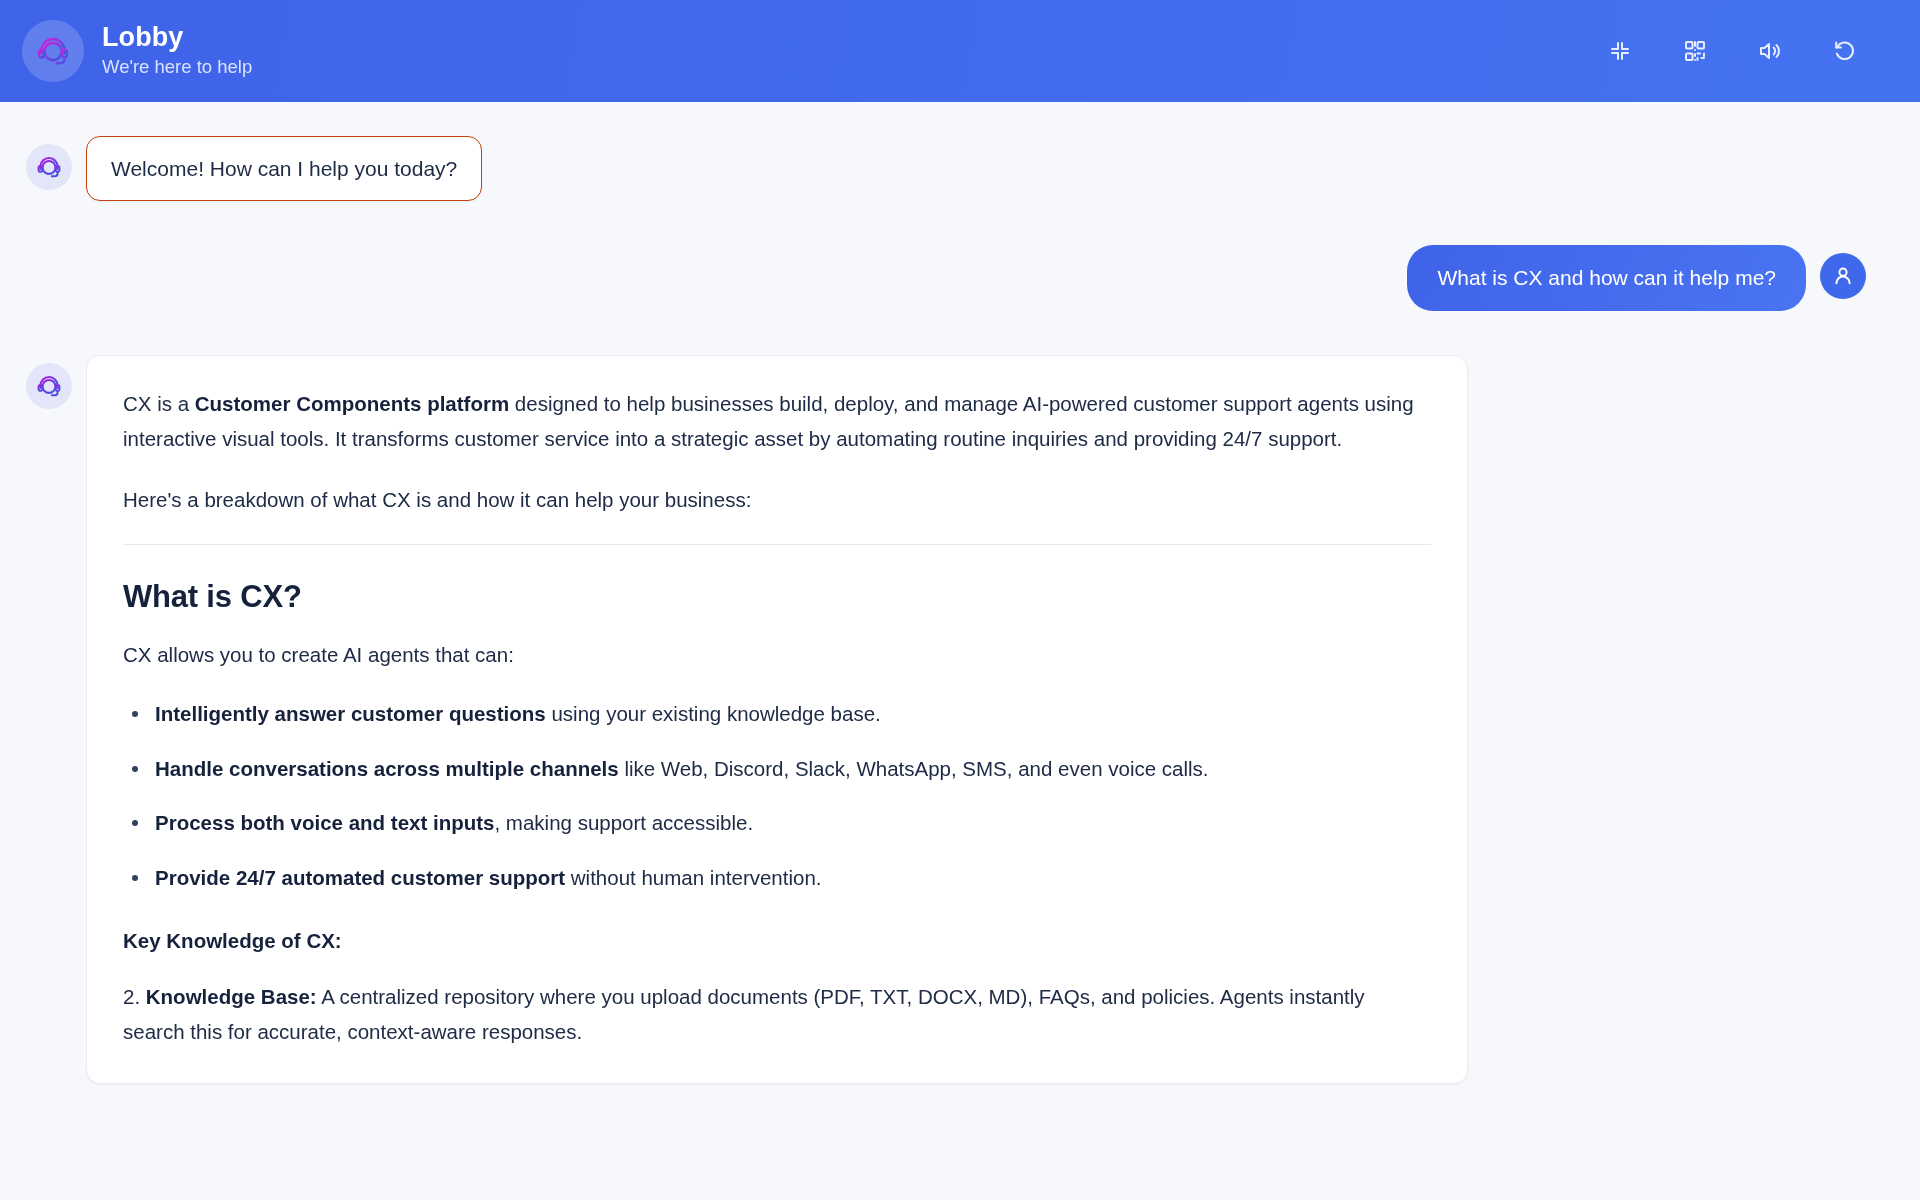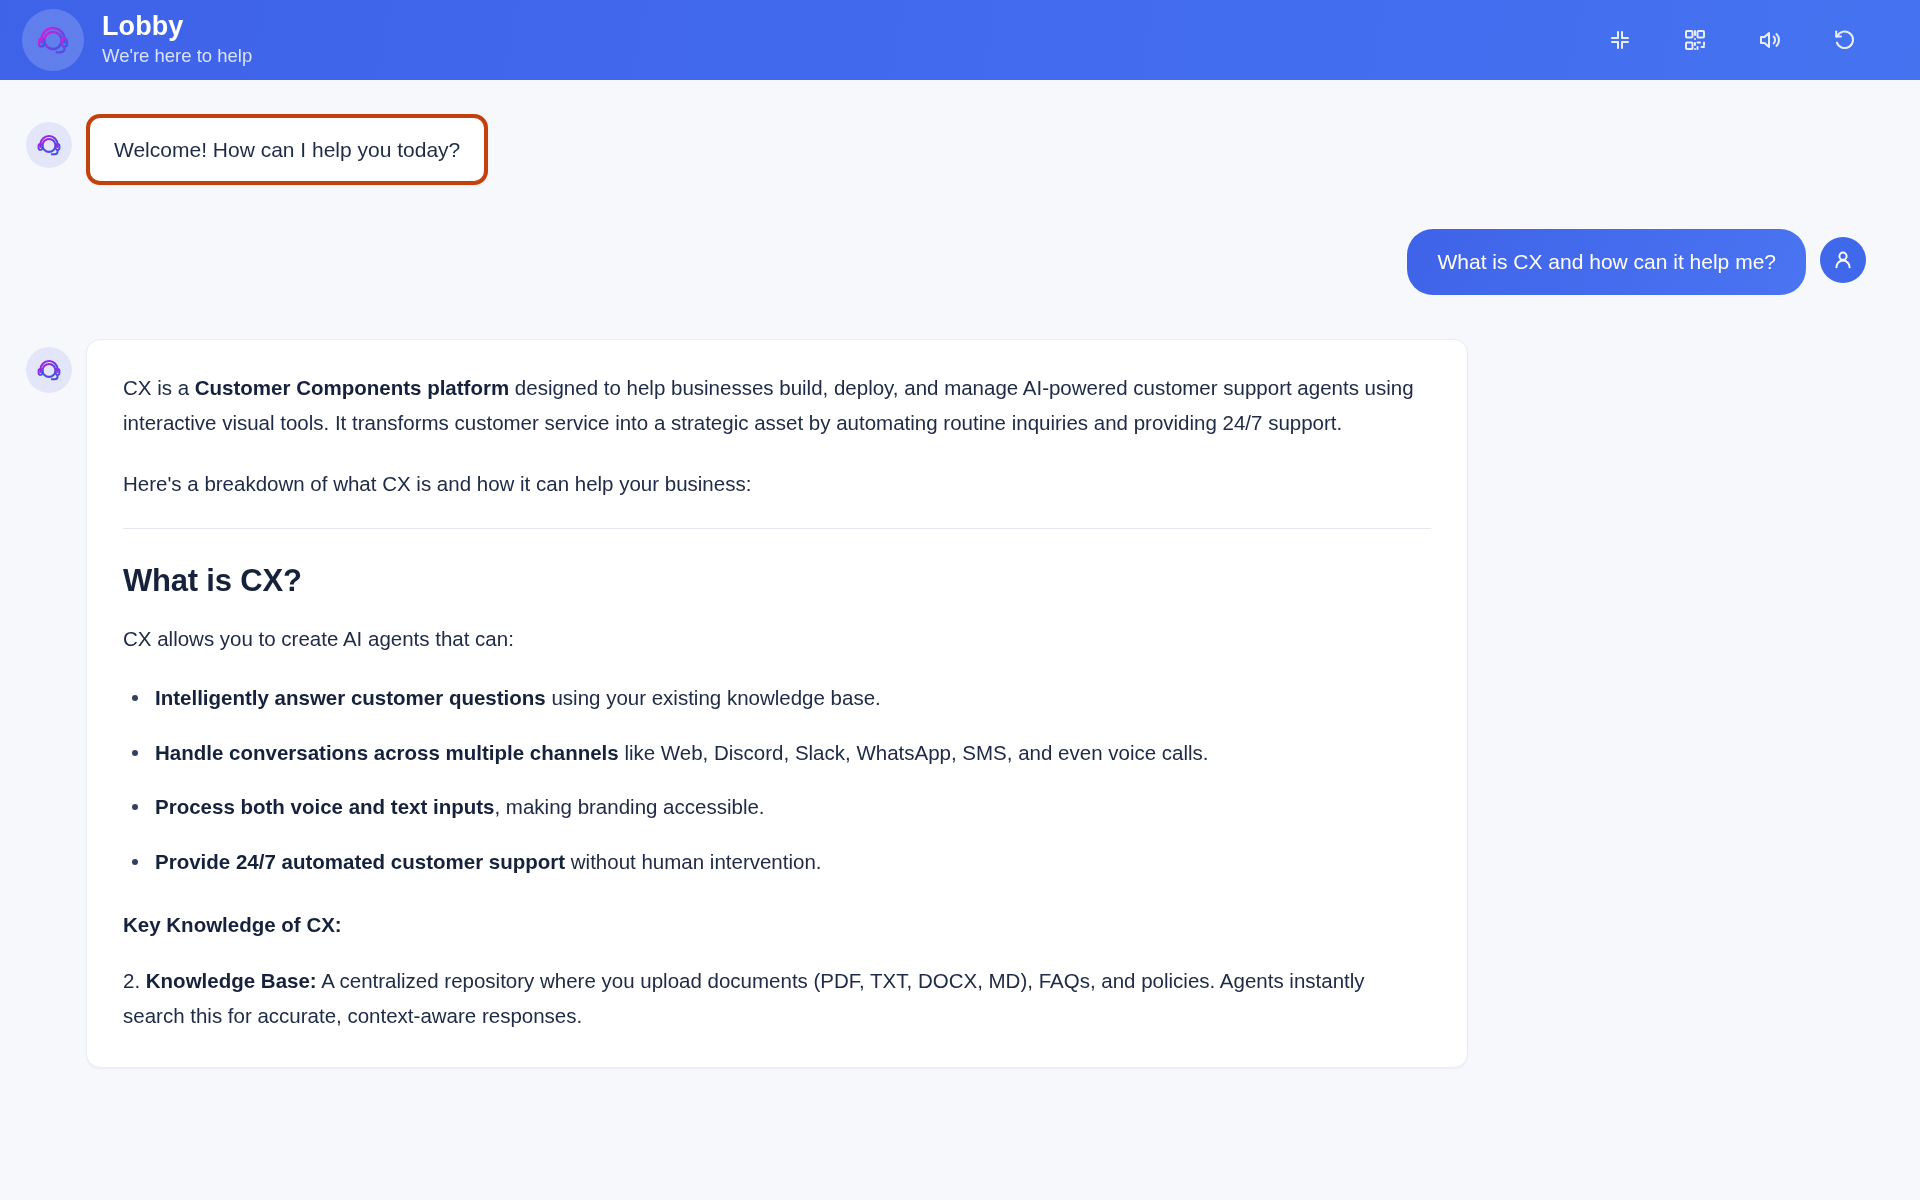--- a/index.html
+++ b/index.html
@@ -14,21 +14,21 @@
     font-family: "Liberation Sans", sans-serif;
     background: #f6f8fb;
     color: #1f2a44;
     -webkit-font-smoothing: antialiased;
   }
 
   
   .chat-header {
     position: relative;
     width: 1920px;
-    height: 80px;
+    height: 102px;
     background: linear-gradient(100deg, #3f63e8 0%, #4169ee 45%, #4573f0 100%);
     display: flex;
     align-items: center;
     padding: 0 54px 0 22px;
   }
 
   .brand {
     display: flex;
     align-items: center;
     gap: 18px;
@@ -119,21 +119,21 @@
     background: #3f68ea;
     display: flex;
     align-items: center;
     justify-content: center;
     flex: 0 0 auto;
     margin-top: 8px;
   }
 
   .bubble-bot {
     background: #ffffff;
-    border: 4px solid #c2410c;
+    border: 1px solid #c2410c;
     border-radius: 14px;
     padding: 17px 24px;
     font-size: 21px;
     color: #1e2b45;
     line-height: 1.4;
     box-shadow: 0 1px 2px rgba(20,30,60,0.045);
   }
 
   .bubble-user {
     background: linear-gradient(120deg, #3f63e8 0%, #4a74f2 100%);
@@ -360,21 +360,21 @@
 
       <hr class="card-divider">
 
       <div class="card-h2">What is CX?</div>
 
       <p>CX allows you to create AI agents that can:</p>
 
       <ul class="bullet-list">
         <li><b>Intelligently answer customer questions</b><span> using your existing knowledge base.</span></li>
         <li><b>Handle conversations across multiple channels</b><span> like Web, Discord, Slack, WhatsApp, SMS, and even voice calls.</span></li>
-        <li><b>Process both voice and text inputs</b><span>, making branding accessible.</span></li>
+        <li><b>Process both voice and text inputs</b><span>, making support accessible.</span></li>
         <li><b>Provide 24/7 automated customer support</b><span> without human intervention.</span></li>
       </ul>
 
       <div class="section-label">Key Knowledge of CX:</div>
 
 
       <div class="num-item"><span>2. </span><b>Knowledge Base:</b><span> A centralized repository where you upload documents (PDF, TXT, DOCX, MD), FAQs, and policies. Agents instantly search this for accurate, context-aware responses.</span></div>
 
     </div>
   </div>

